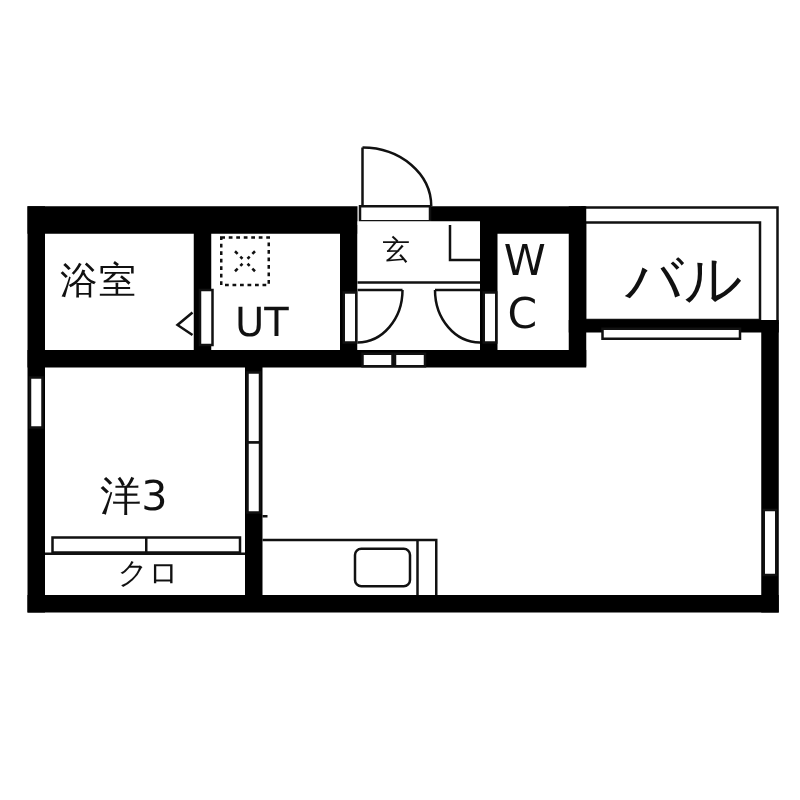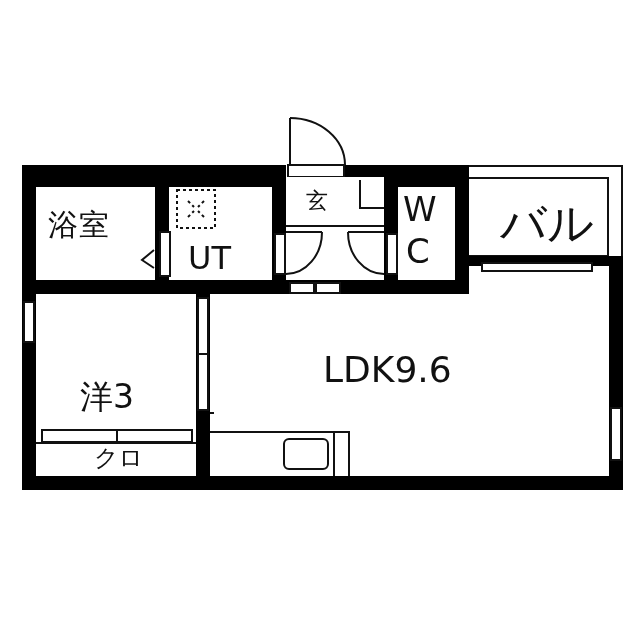--- a/index.html
+++ b/index.html
@@ -119,14 +119,13 @@
   </svg>
 
   <div class="label" id="lbl-bath">浴室</div>
   <div class="label" id="lbl-ut">UT</div>
   <div class="label" id="lbl-entrance">玄</div>
   <div class="label" id="lbl-wc-w">W</div>
   <div class="label" id="lbl-wc-c">C</div>
   <div class="label" id="lbl-balcony">バル</div>
   <div class="label" id="lbl-western">洋3</div>
   <div class="label" id="lbl-closet">クロ</div>
-  <div class="label" id="lbl-ldk">LDK9.6</div>
 </div>
 
 </body></html>

